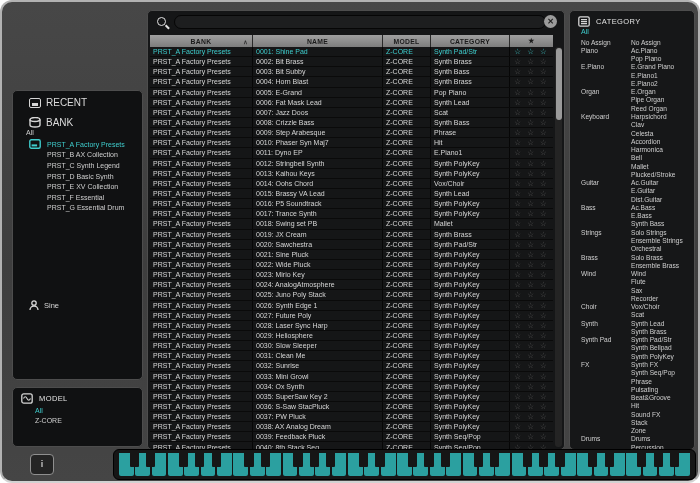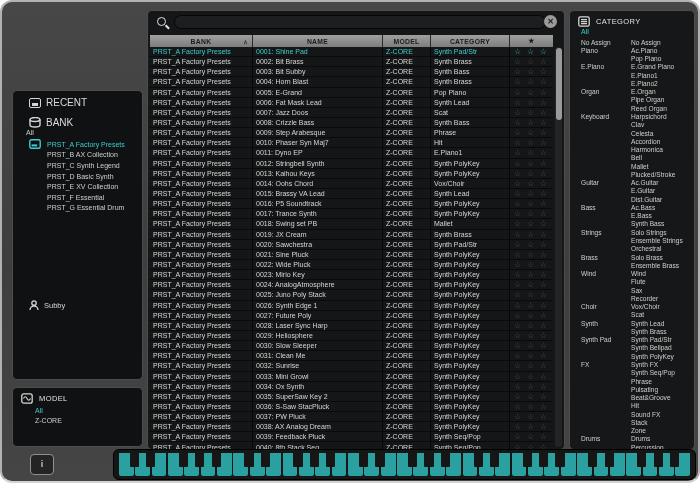--- a/index.html
+++ b/index.html
@@ -121,21 +121,21 @@
         </div>
         <div class="bank-item">
           <span>PRST_G Essential Drum</span>
         </div>
       </div>
     <div class="user-row">
       <svg width="10" height="11" viewBox="0 0 10 11">
         <circle cx="5" cy="3" r="2.2" fill="none" stroke="#d6d6d6" stroke-width="1.3"></circle>
         <path d="M1 10 a4 4 0 0 1 8 0" fill="none" stroke="#d6d6d6" stroke-width="1.3"></path>
       </svg>
-      <span>Subby</span>
+      <span>Sine</span>
     </div>
   </div>
 
   <div class="panel model">
     <div class="panel-head">
       <svg width="12" height="11" viewBox="0 0 12 11">
         <rect x="0.8" y="0.8" width="10.4" height="9.4" rx="2" fill="none" stroke="#d6d6d6" stroke-width="1.3"></rect>
         <path d="M2.5 5.5 q1.7 -3.4 3.5 0 q1.8 3.4 3.5 0" fill="none" stroke="#d6d6d6" stroke-width="1.1"></path>
       </svg>
       <span>MODEL</span>

